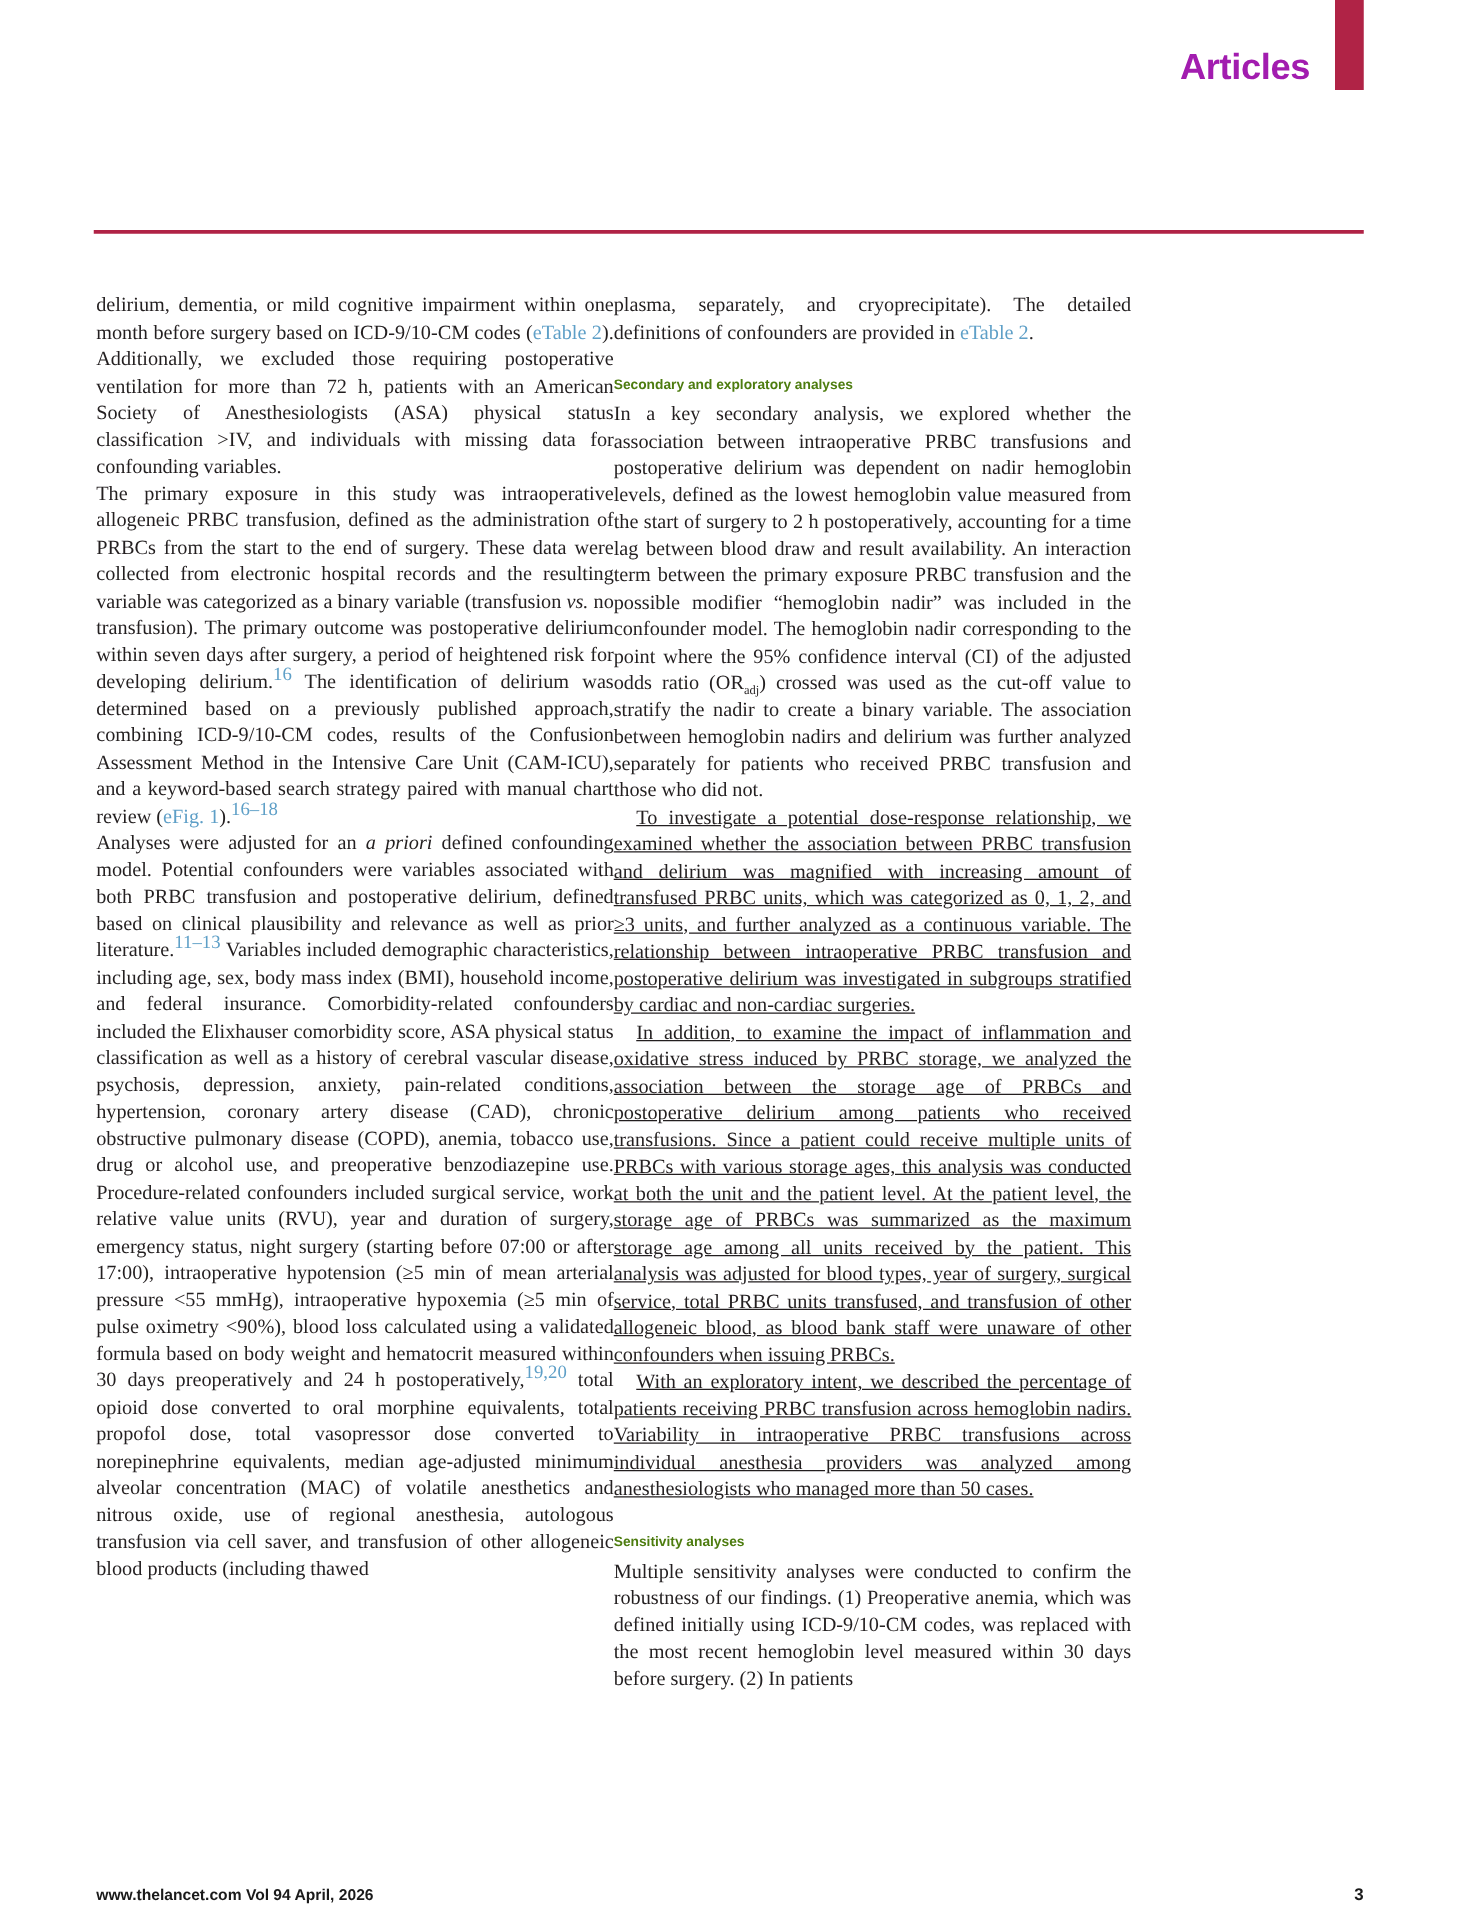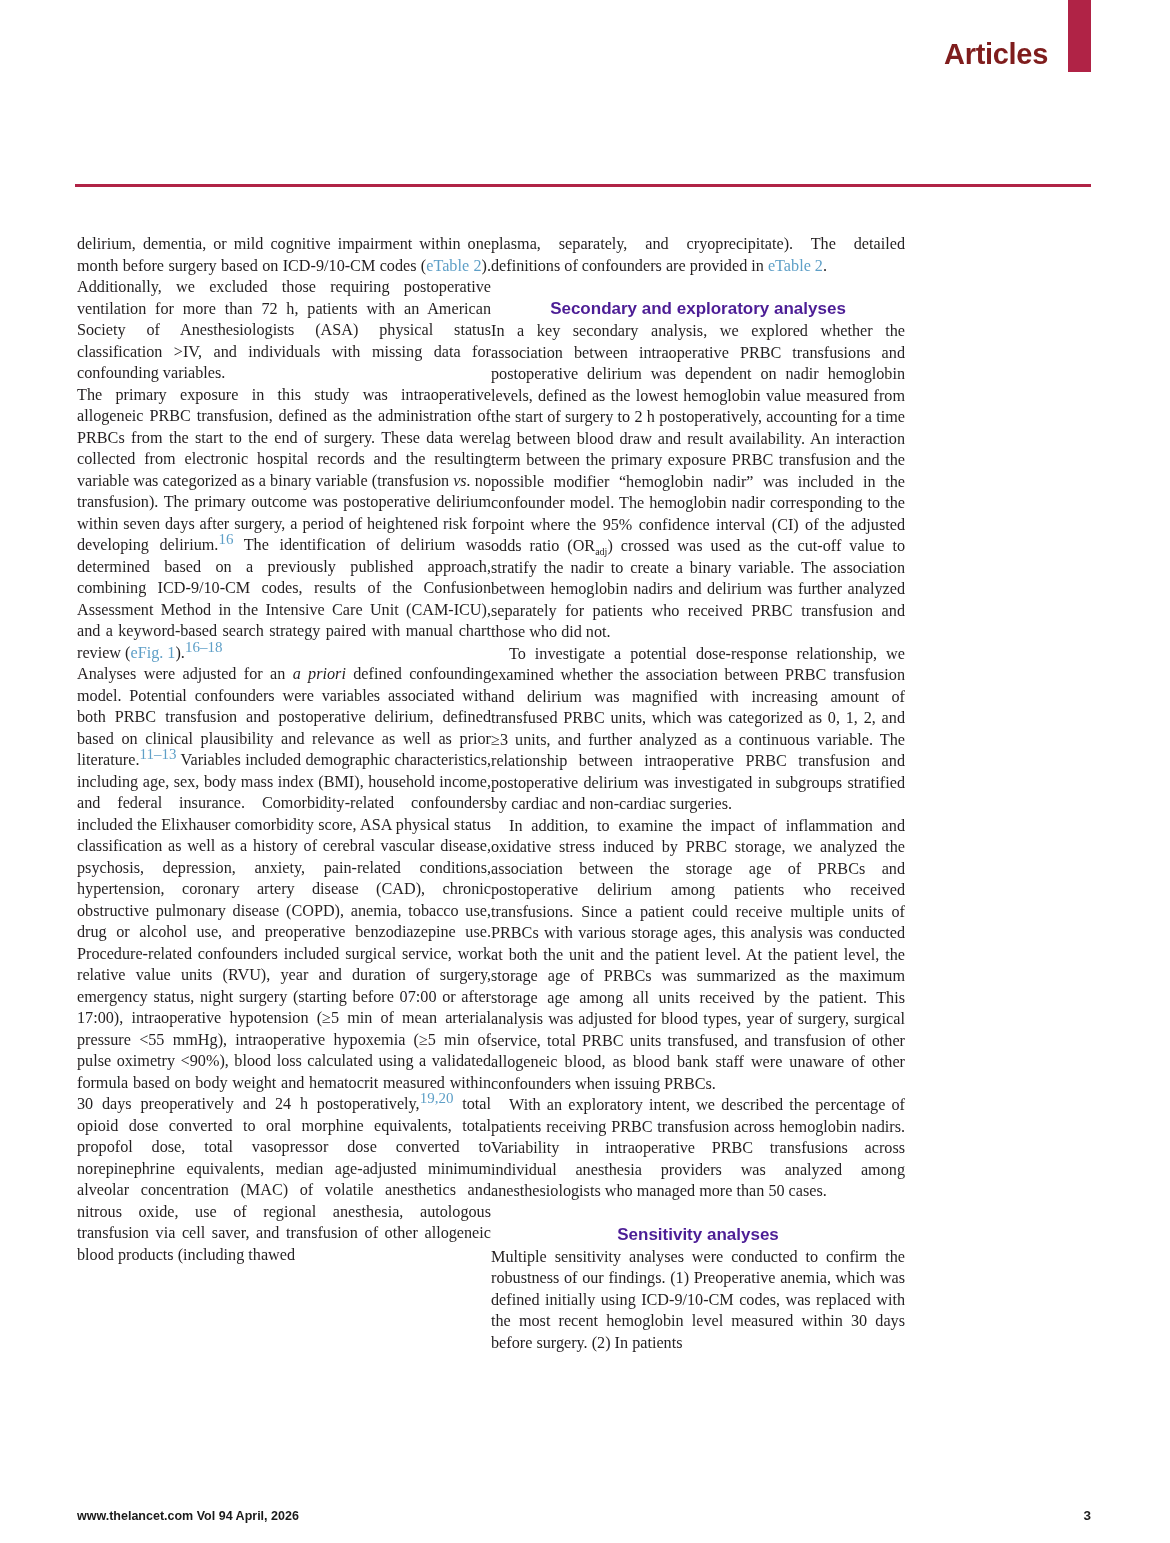--- a/index.html
+++ b/index.html
@@ -24,21 +24,21 @@
     background: var(--accent, #b02346);
   }
   .articles-title {
     position: absolute;
     top: 40px;
     right: 122px;
     font-family: "Liberation Sans", sans-serif;
     font-weight: bold;
     font-size: 29px;
     line-height: 29px;
-    color: #7f1d1d;
+    color: #a21caf;
     letter-spacing: -0.3px;
   }
   .top-rule {
     position: absolute;
     left: 75px;
     top: 184px;
     width: 1016px;
     height: 3px;
     background: var(--accent, #b02346);
   }
@@ -55,29 +55,30 @@
   }
   .body-paragraph {
     margin: 0;
     font-size: 16.2px;
     line-height: 21.5px;
     text-align: justify;
     color: var(--body-text, #231f20);
   }
   .body-paragraph.indented {
     text-indent: 18px;
+    text-decoration: underline;
   }
   .section-heading {
     margin: 21px 0 2px 0;
     font-family: "Liberation Sans", sans-serif;
     font-weight: bold;
-    font-size: 17px;
+    font-size: 11px;
     line-height: 21px;
-    color: #4c1d95;
-    text-align: center;
+    color: #4d7c0f;
+    text-align: left;
   }
   .col > .section-heading:first-child { margin-top: 0; }
   .inline-link {
     color: var(--link, #5e9fc7);
     text-decoration: none;
     cursor: pointer;
   }
   .ref-sup {
     color: var(--link, #5e9fc7);
     font-size: 15px;

